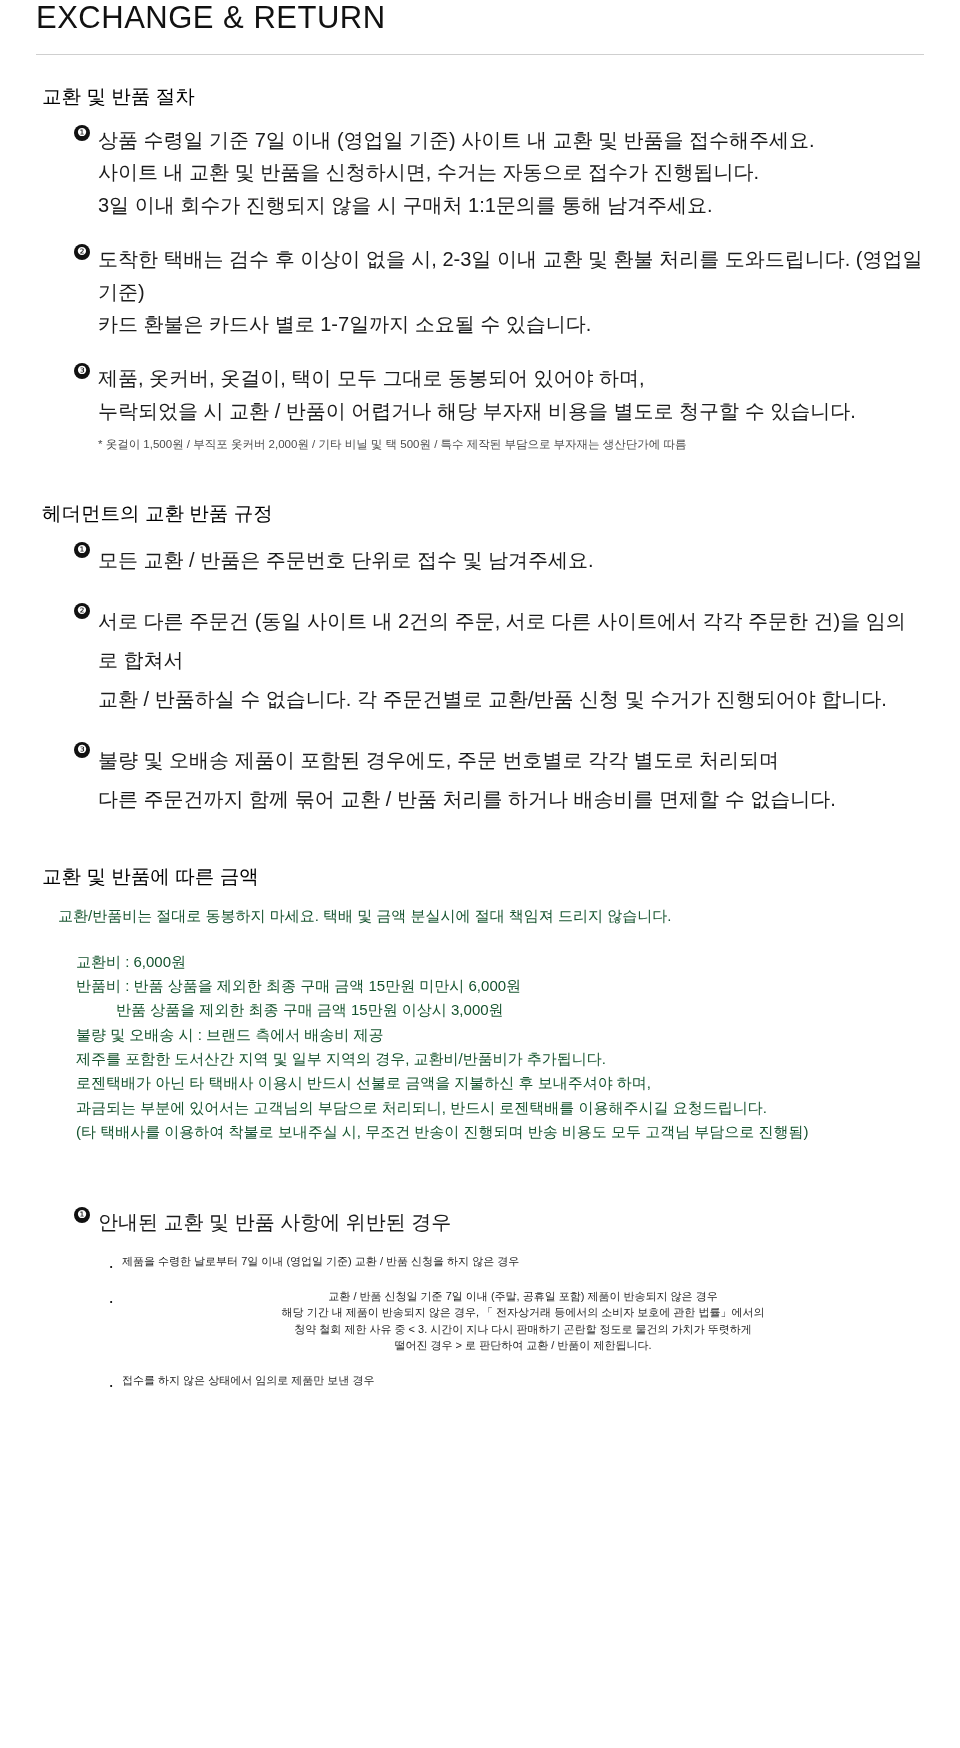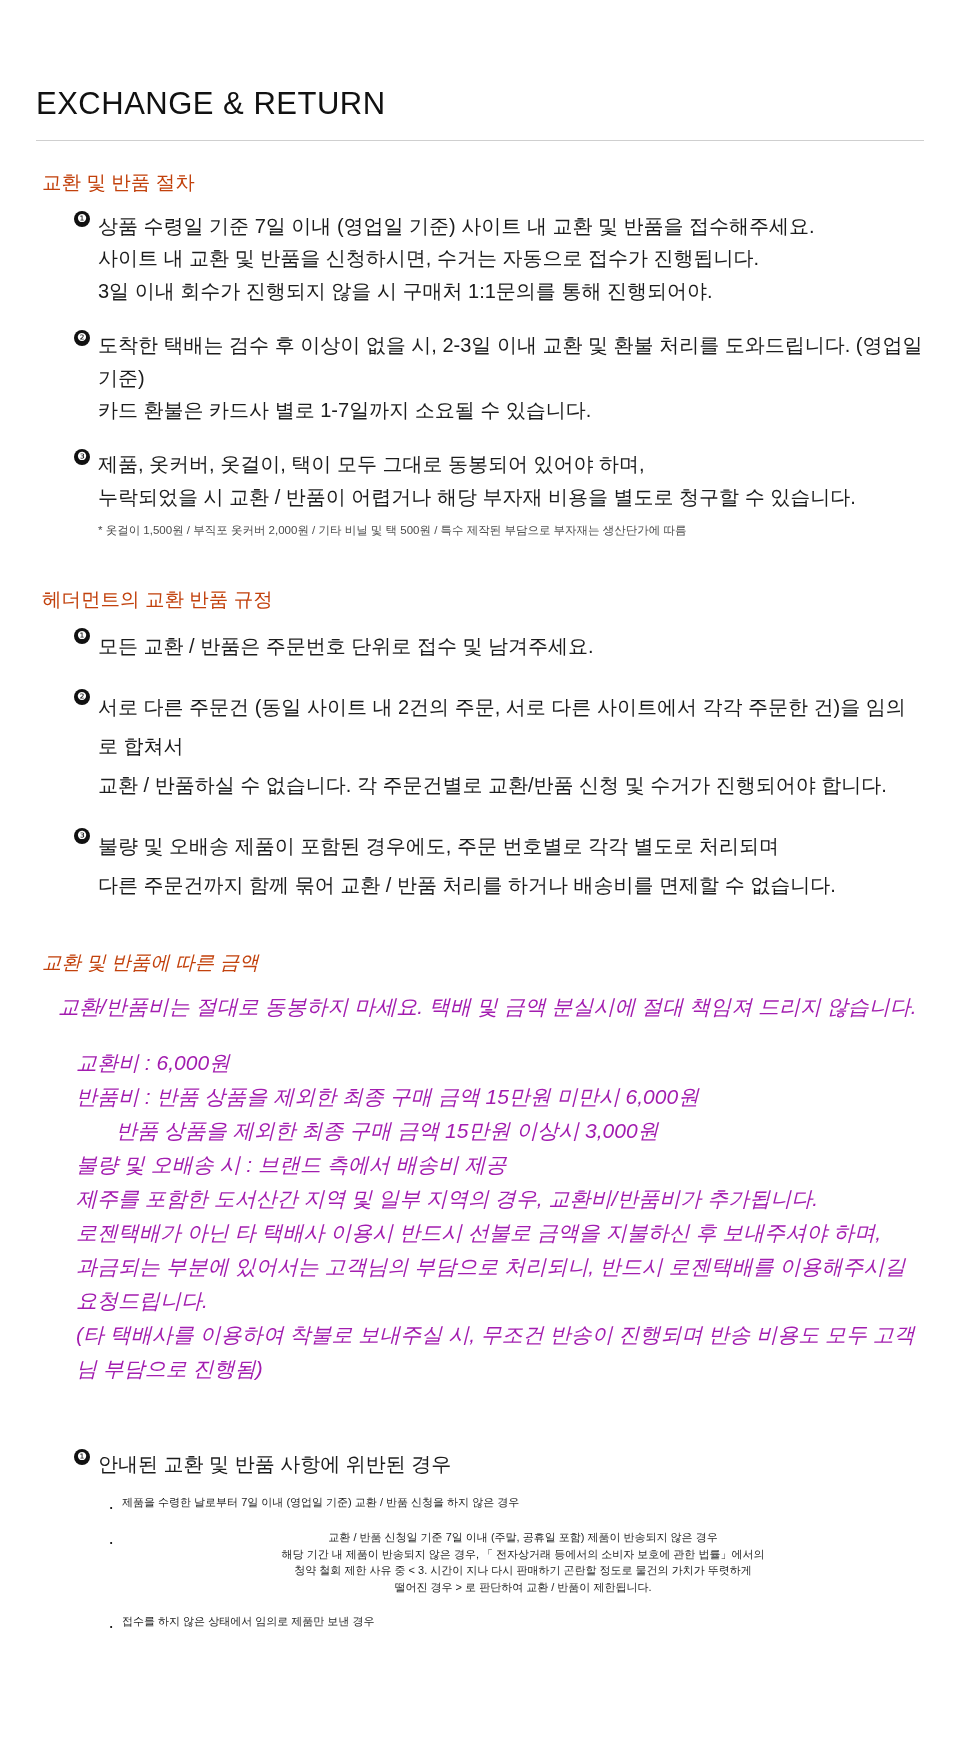--- a/index.html
+++ b/index.html
@@ -21,38 +21,37 @@
     box-sizing: border-box;
     padding: 0 36px;
   }
 
   
   .doc-title {
     font-size: 31px;
     font-weight: 400;
     letter-spacing: 0.5px;
     color: #111;
-    padding-top: 86px;
     padding-left: 0px;
     margin: 0 0 18px 0;
   }
   .title-rule {
     border: 0;
     border-top: 1px solid #cfcfcf;
     margin: 0 0 28px 0;
   }
 
   
   .section {
     margin-bottom: 34px;
   }
   .section-heading {
     font-size: 19.5px;
     font-weight: 400;
-    color: #c2410c;
+    color: #000000;
     margin: 0 0 14px 0;
     padding-left: 6px;
   }
 
   
   .num-list {
     margin: 0;
     padding: 0;
     list-style: none;
   }
@@ -85,23 +84,23 @@
   }
   .footnote {
     font-size: 11.5px;
     color: #4a4a4a;
     margin-top: 8px;
     line-height: 1.6;
   }
 
   
   .para {
-    font-size: 21px;
+    font-size: 15px;
     line-height: 1.62;
-    color: #a21caf;
+    color: #14532d;
     padding-left: 22px;
   }
   .para.indent-1 { padding-left: 40px; }
   .para.indent-2 { padding-left: 80px; }
   .block-gap { height: 22px; }
 
   
   .dot-list {
     margin: 0;
     padding: 0;
@@ -140,21 +139,21 @@
   <hr class="title-rule">
 
   <section class="section">
     <h2 class="section-heading">교환 및 반품 절차</h2>
     <ul class="num-list">
 
       <li class="num-item">
         <span class="num-badge">❶</span>
         <div class="num-line">상품 수령일 기준 7일 이내 (영업일 기준) 사이트 내 교환 및 반품을 접수해주세요.</div>
         <div class="num-line">사이트 내 교환 및 반품을 신청하시면, 수거는 자동으로 접수가 진행됩니다.</div>
-        <div class="num-line">3일 이내 회수가 진행되지 않을 시 구매처 1:1문의를 통해 진행되어야.</div>
+        <div class="num-line">3일 이내 회수가 진행되지 않을 시 구매처 1:1문의를 통해 남겨주세요.</div>
       </li>
 
       <li class="num-item">
         <span class="num-badge">❷</span>
         <div class="num-line">도착한 택배는 검수 후 이상이 없을 시, 2-3일 이내 교환 및 환불 처리를 도와드립니다. (영업일 기준)</div>
         <div class="num-line">카드 환불은 카드사 별로 1-7일까지 소요될 수 있습니다.</div>
       </li>
 
       <li class="num-item">
         <span class="num-badge">❸</span>
@@ -183,21 +182,21 @@
 
       <li class="num-item wide">
         <span class="num-badge">❸</span>
         <div class="num-line">불량 및 오배송 제품이 포함된 경우에도, 주문 번호별로 각각 별도로 처리되며</div>
         <div class="num-line">다른 주문건까지 함께 묶어 교환 / 반품 처리를 하거나 배송비를 면제할 수 없습니다.</div>
       </li>
 
     </ul>
   </section>
 
-  <section class="section" style="margin-top:44px;font-style:italic;">
+  <section class="section" style="margin-top:44px;">
     <h2 class="section-heading">교환 및 반품에 따른 금액</h2>
 
     <div class="para">교환/반품비는 절대로 동봉하지 마세요. 택배 및 금액 분실시에 절대 책임져 드리지 않습니다.</div>
     <div class="block-gap"></div>
 
     <div class="para indent-1">교환비 : 6,000원</div>
     <div class="para indent-1">반품비 : 반품 상품을 제외한 최종 구매 금액 15만원 미만시 6,000원</div>
     <div class="para indent-2">반품 상품을 제외한 최종 구매 금액 15만원 이상시 3,000원</div>
     <div class="para indent-1">불량 및 오배송 시 : 브랜드 측에서 배송비 제공</div>
     <div class="para indent-1">제주를 포함한 도서산간 지역 및 일부 지역의 경우, 교환비/반품비가 추가됩니다.</div>

